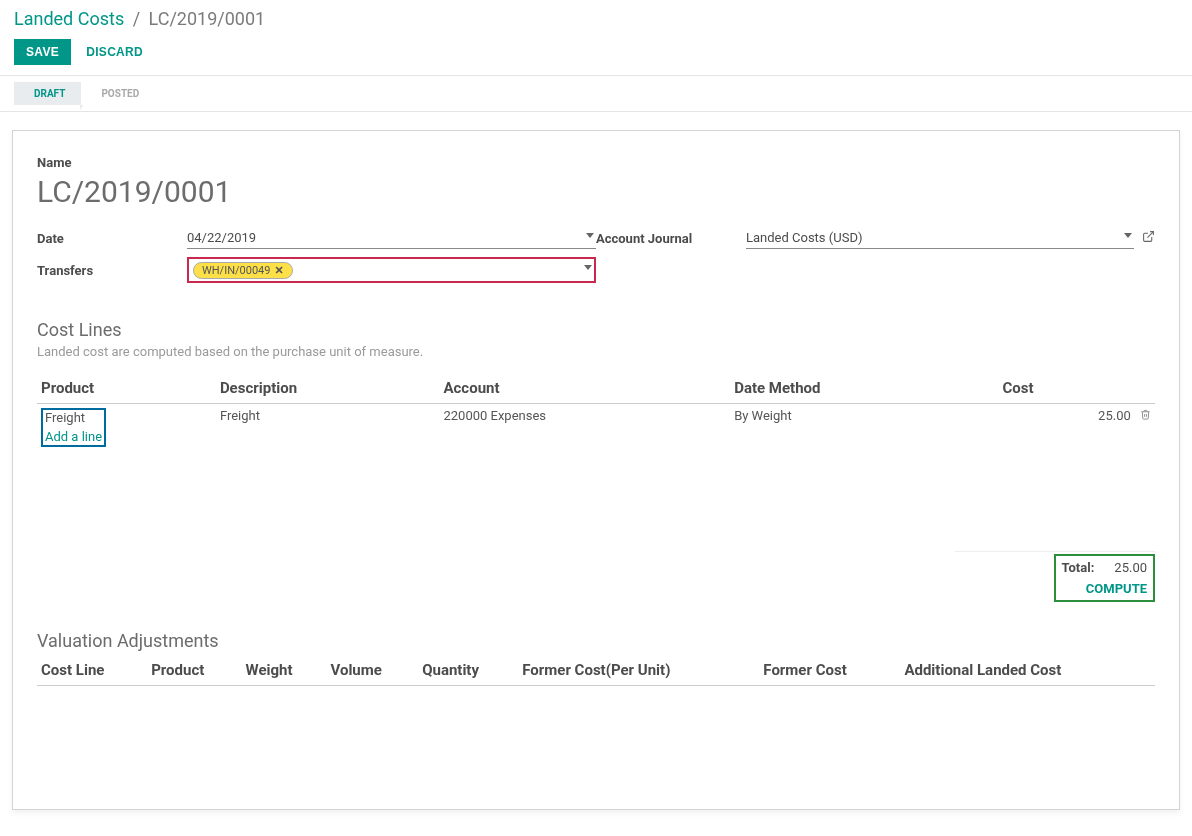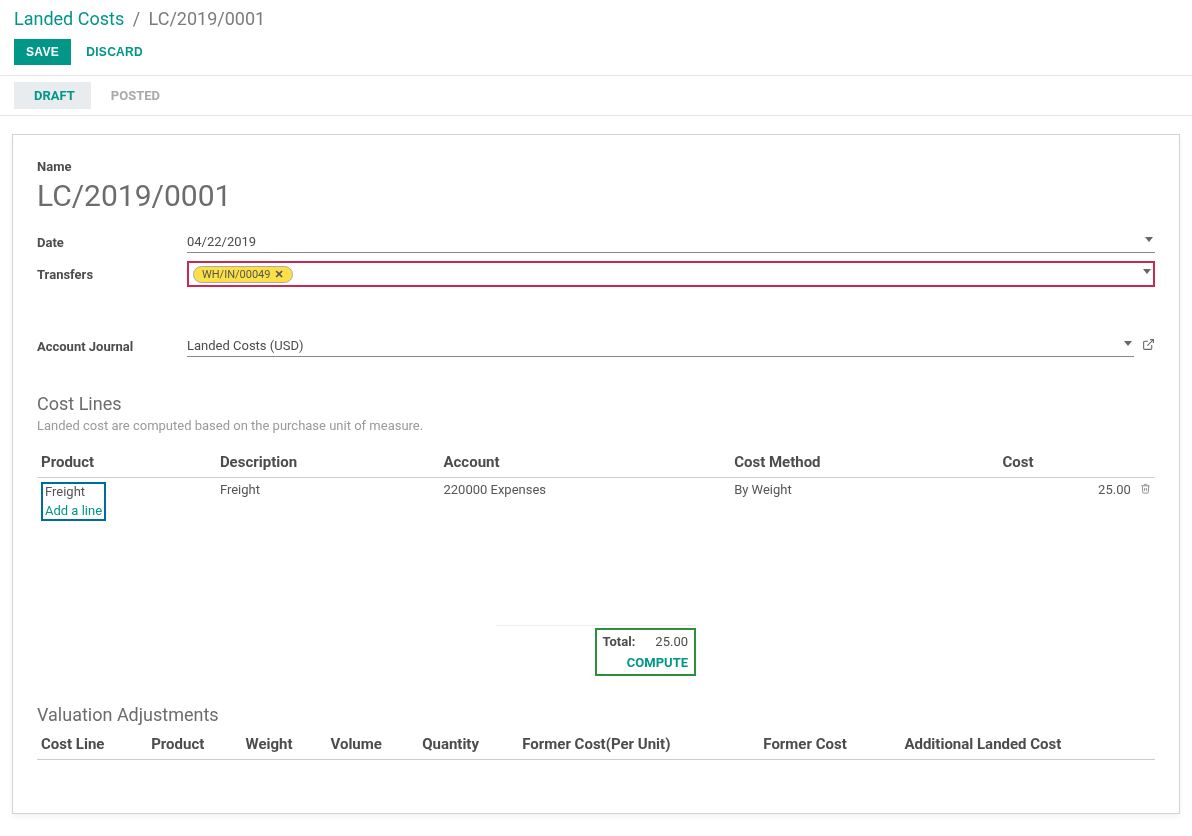--- a/index.html
+++ b/index.html
@@ -40,21 +40,21 @@
     padding: 6px 14px;
     display: flex;
     align-items: center;
     justify-content: space-between;
   }
   .statusbar-left { display: flex; align-items: center; gap: 4px; }
   .status-pills { display: flex; align-items: center; }
   .status-pill {
     position: relative;
     padding: 6px 16px 6px 20px;
-    font-size: 13px;
+    font-size: 10px;
     font-weight: bold;
     color: #a9a9a9;
     background: #fff;
   }
   .status-pill.active {
     background: #e9ecef;
     color: #009688;
   }
   .status-pill.active::after {
     content: "";
@@ -82,22 +82,20 @@
     margin-bottom: 4px;
   }
   .title {
     font-size: 30px;
     color: #6c6c6c;
     margin: 2px 0 18px 0;
     font-weight: 400;
   }
   .form-grid {
     display: flex;
-    gap: 40px;
-    flex-direction: column;
   }
   .form-col { flex: 1 1 50%; }
   .form-row {
     display: flex;
     align-items: center;
     margin-bottom: 8px;
   }
   .form-row .field-label {
     width: 150px;
     margin-bottom: 0;
@@ -183,21 +181,21 @@
   .add-line {
     color: #009688;
     cursor: pointer;
     display: block;
     margin-top: 4px;
   }
   .trash { color: #888; cursor: pointer; padding-left: 6px; }
   .totals {
     margin-top: 100px;
     display: flex;
-    justify-content: center;
+    justify-content: flex-end;
   }
   .totals-inner {
     border-top: 1px solid #eee;
     width: 200px;
   }
   .total-box {
     border: 2px solid #2d8f3c;
     display: inline-block;
     float: right;
     padding: 4px 6px;
@@ -280,21 +278,21 @@
 
     <div class="section-title">Cost Lines</div>
     <div class="section-note">Landed cost are computed based on the purchase unit of measure.</div>
 
     <table class="lines">
       <thead>
         <tr>
           <th style="width:16%">Product</th>
           <th style="width:20%">Description</th>
           <th style="width:26%">Account</th>
-          <th style="width:24%">Cost Method</th>
+          <th style="width:24%">Date Method</th>
           <th class="th-right" style="width:14%">Cost</th>
         </tr>
       </thead>
       <tbody>
         <tr>
           <td>
             <span class="product-box">
               <span>Freight</span>
               <a class="add-line">Add a line</a>
             </span>

